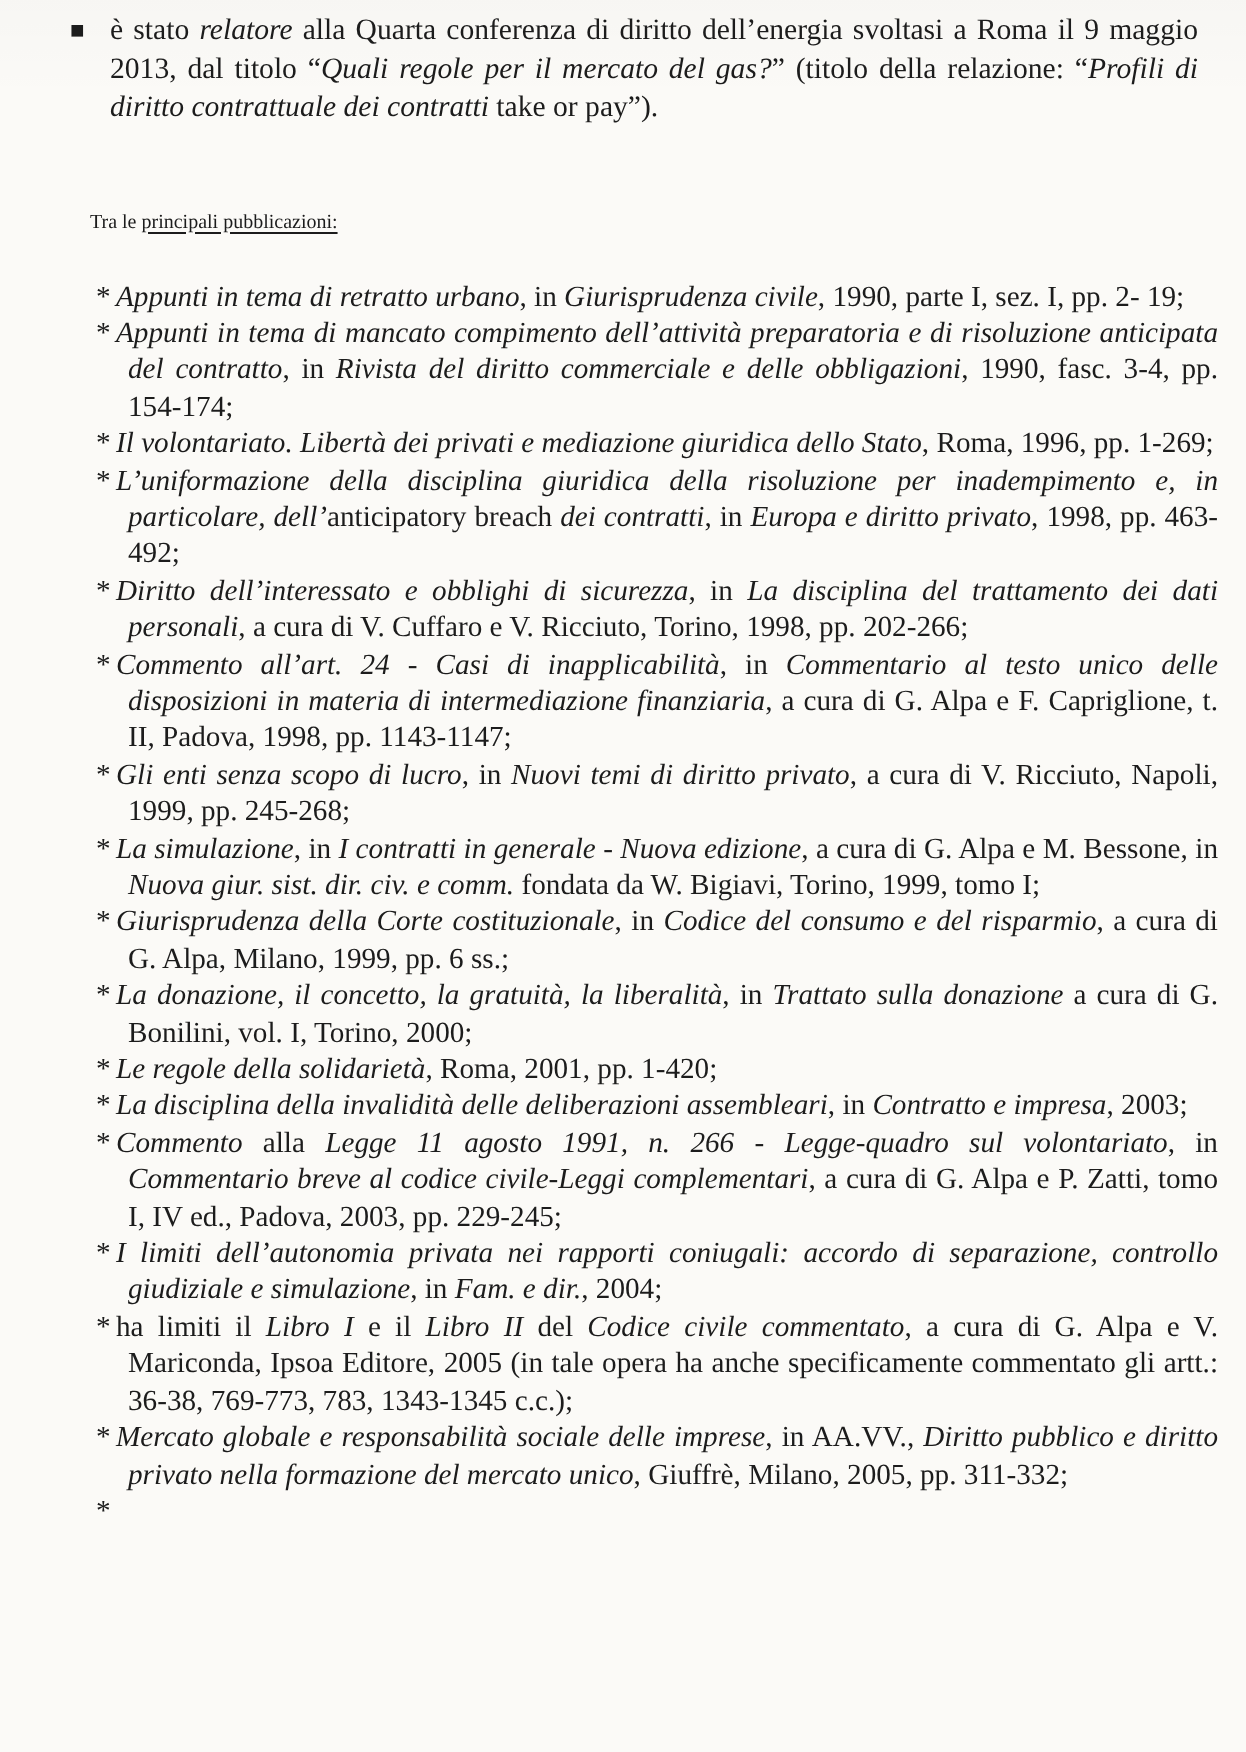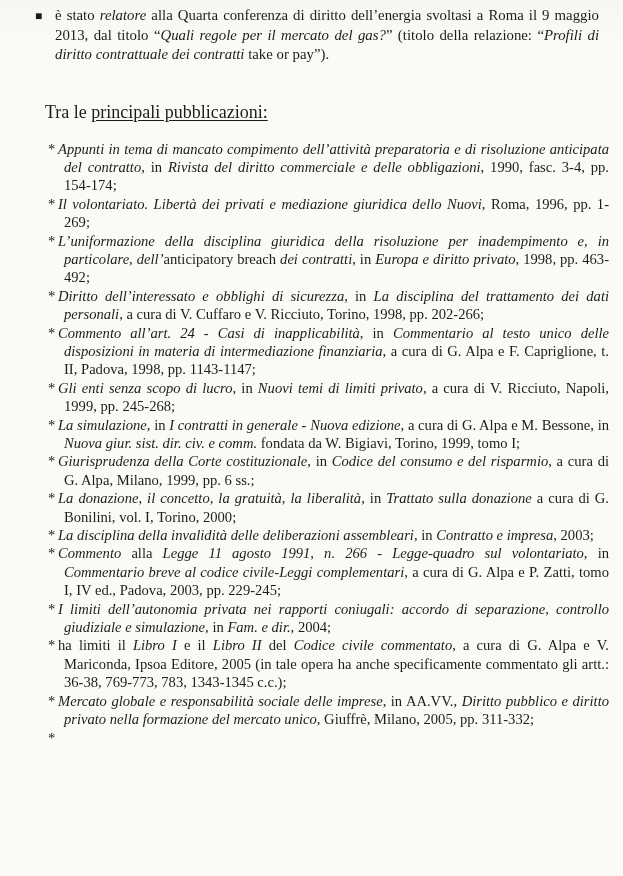--- a/index.html
+++ b/index.html
@@ -31,21 +31,21 @@
   }
   .note .bullet{
     display:inline-block;
     width:20px;
     text-indent:0;
     font-size:12px;
     vertical-align:0.5px;
   }
   .intro{
     margin:39px 0 0 13px;
-    font-size:18px;
+    font-size:10px;
     line-height:18px;
   }
   .intro .ul{text-decoration:underline;text-underline-offset:2px;}
   .pubs{
     list-style:none;
     margin:19px 0 0 0;
     padding:0 0 0 16px;
     font-size:14.6px;
     line-height:18.4px;
   }
@@ -68,29 +68,31 @@
 
   <p class="note">
     <span class="bullet">■</span><span class="note-text"><span>è stato </span><span class="it">relatore</span><span> alla Quarta conferenza di diritto dell’energia svoltasi a Roma il 9 maggio 2013, dal titolo “</span><span class="it">Quali regole per il mercato del gas?</span><span>” (titolo della relazione: “</span><span class="it">Profili di diritto contrattuale dei contratti</span><span> take or pay”).</span></span>
   </p>
 
   <p class="intro">
     <span>Tra le </span><span class="ul">principali pubblicazioni:</span><span></span>
   </p>
 
   <ul class="pubs">
+      <li><span class="marker">*</span><span><span class="it">Appunti in tema di retratto urbano</span><span>, in </span><span class="it">Giurisprudenza civile</span><span>, 1990, parte I, sez. I, pp. 2- 19;</span></span></li>
       <li><span class="marker">*</span><span><span class="it">Appunti in tema di mancato compimento dell’attività preparatoria e di risoluzione anticipata del contratto</span><span>, in </span><span class="it">Rivista del diritto commerciale e delle obbligazioni</span><span>, 1990, fasc. 3-4, pp. 154-174;</span></span></li>
-      <li><span class="marker">*</span><span><span class="it">Il volontariato. Libertà dei privati e mediazione giuridica dello Nuovi</span><span>, Roma, 1996, pp. 1-269;</span></span></li>
+      <li><span class="marker">*</span><span><span class="it">Il volontariato. Libertà dei privati e mediazione giuridica dello Stato</span><span>, Roma, 1996, pp. 1-269;</span></span></li>
       <li><span class="marker">*</span><span><span class="it">L’uniformazione della disciplina giuridica della risoluzione per inadempimento e, in particolare, dell’</span><span>anticipatory breach </span><span class="it">dei contratti</span><span>, in </span><span class="it">Europa e diritto privato</span><span>, 1998, pp. 463-492;</span></span></li>
       <li><span class="marker">*</span><span><span class="it">Diritto dell’interessato e obblighi di sicurezza</span><span>, in </span><span class="it">La disciplina del trattamento dei dati personali</span><span>, a cura di V. Cuffaro e V. Ricciuto, Torino, 1998, pp. 202-266;</span></span></li>
       <li><span class="marker">*</span><span><span class="it">Commento all’art. 24 - Casi di inapplicabilità</span><span>, in </span><span class="it">Commentario al testo unico delle disposizioni in materia di intermediazione finanziaria</span><span>, a cura di G. Alpa e F. Capriglione, t. II, Padova, 1998, pp. 1143-1147;</span></span></li>
-      <li><span class="marker">*</span><span><span class="it">Gli enti senza scopo di lucro</span><span>, in </span><span class="it">Nuovi temi di limiti privato</span><span>, a cura di V. Ricciuto, Napoli, 1999, pp. 245-268;</span></span></li>
+      <li><span class="marker">*</span><span><span class="it">Gli enti senza scopo di lucro</span><span>, in </span><span class="it">Nuovi temi di diritto privato</span><span>, a cura di V. Ricciuto, Napoli, 1999, pp. 245-268;</span></span></li>
       <li><span class="marker">*</span><span><span class="it">La simulazione</span><span>, in </span><span class="it">I contratti in generale - Nuova edizione</span><span>, a cura di G. Alpa e M. Bessone, in </span><span class="it">Nuova giur. sist. dir. civ. e comm.</span><span> fondata da W. Bigiavi, Torino, 1999, tomo I;</span></span></li>
       <li><span class="marker">*</span><span><span class="it">Giurisprudenza della Corte costituzionale</span><span>, in </span><span class="it">Codice del consumo e del risparmio</span><span>, a cura di G. Alpa, Milano, 1999, pp. 6 ss.;</span></span></li>
       <li><span class="marker">*</span><span><span class="it">La donazione, il concetto, la gratuità, la liberalità</span><span>, in </span><span class="it">Trattato sulla donazione</span><span> a cura di G. Bonilini, vol. I, Torino, 2000;</span></span></li>
+      <li><span class="marker">*</span><span><span class="it">Le regole della solidarietà</span><span>, Roma, 2001, pp. 1-420;</span></span></li>
       <li><span class="marker">*</span><span><span class="it">La disciplina della invalidità delle deliberazioni assembleari</span><span>, in </span><span class="it">Contratto e impresa</span><span>, 2003;</span></span></li>
       <li><span class="marker">*</span><span><span class="it">Commento</span><span> alla </span><span class="it">Legge 11 agosto 1991, n. 266 - Legge-quadro sul volontariato</span><span>, in </span><span class="it">Commentario breve al codice civile-Leggi complementari</span><span>, a cura di G. Alpa e P. Zatti, tomo I, IV ed., Padova, 2003, pp. 229-245;</span></span></li>
       <li><span class="marker">*</span><span><span class="it">I limiti dell’autonomia privata nei rapporti coniugali: accordo di separazione, controllo giudiziale e simulazione</span><span>, in </span><span class="it">Fam. e dir.</span><span>, 2004;</span></span></li>
       <li><span class="marker">*</span><span><span>ha limiti il </span><span class="it">Libro I</span><span> e il </span><span class="it">Libro II</span><span> del </span><span class="it">Codice civile commentato</span><span>, a cura di G. Alpa e V. Mariconda, Ipsoa Editore, 2005 (in tale opera ha anche specificamente commentato gli artt.: 36-38, 769-773, 783, 1343-1345 c.c.);</span></span></li>
       <li><span class="marker">*</span><span><span class="it">Mercato globale e responsabilità sociale delle imprese</span><span>, in AA.VV., </span><span class="it">Diritto pubblico e diritto privato nella formazione del mercato unico</span><span>, Giuffrè, Milano, 2005, pp. 311-332;</span></span></li>
       <li><span class="marker">*</span></li>
     </ul>
 
 </div>
 

